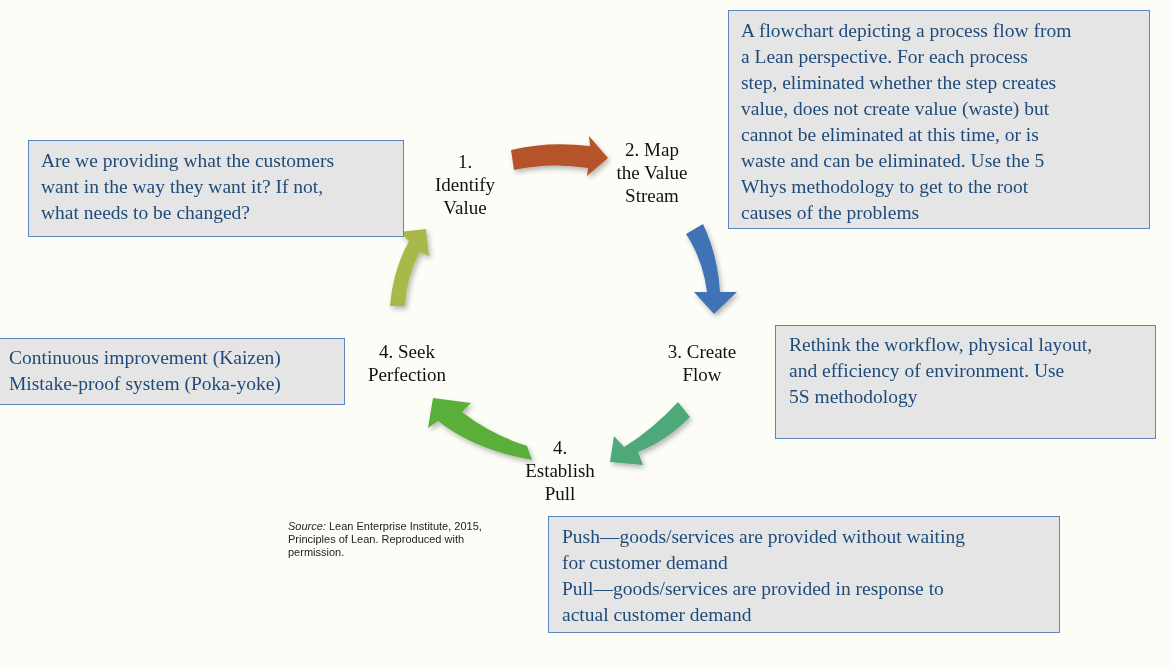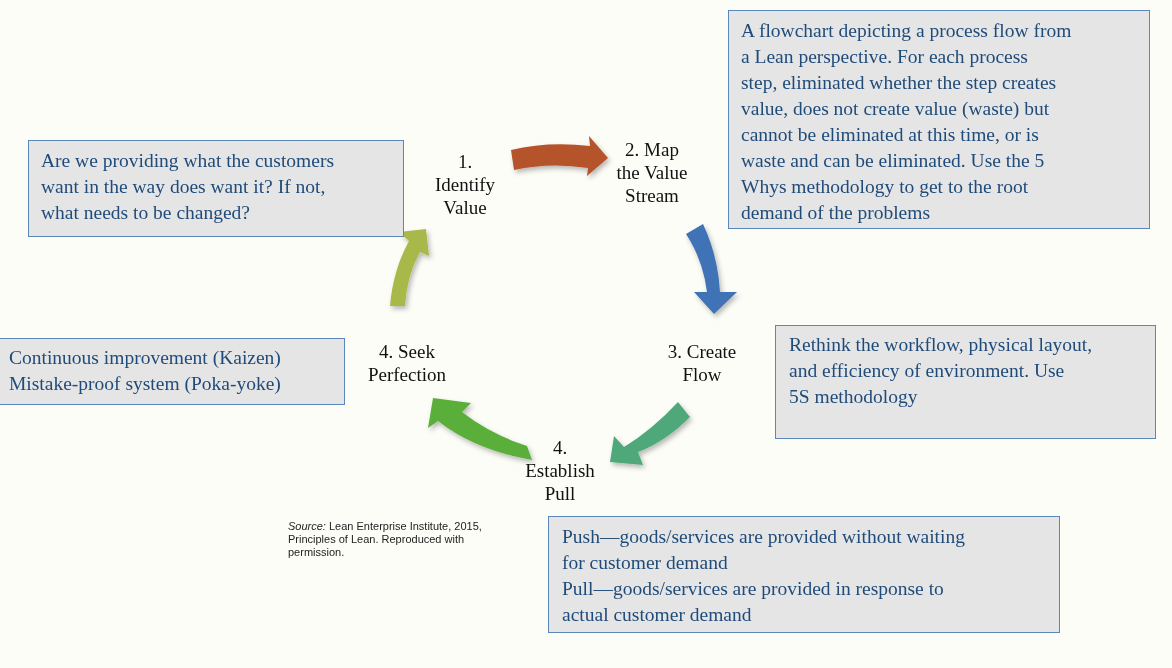--- a/index.html
+++ b/index.html
@@ -68,33 +68,33 @@
   <span>Establish</span>
   <span>Pull</span>
 </div>
 <div class="step" style="left:352px; top:340px; width:110px;">
   <span>4.  Seek</span>
   <span>Perfection</span>
 </div>
 
 <div class="box" style="left:28px; top:100px; width:376px; height:97px; padding:7px 0 0 12px;margin-top:40px;">
   <p>Are we providing what the customers</p>
-  <p>want in the way does want it? If not,</p>
+  <p>want in the way they want it? If not,</p>
   <p>what needs to be changed?</p>
 </div>
 
 <div class="box" style="left:728px; top:10px; width:422px; height:219px; padding:7px 0 0 12px;">
   <p>A flowchart depicting a process flow from</p>
   <p>a Lean perspective.  For each process</p>
   <p>step, eliminated whether the step creates</p>
   <p>value, does not create value (waste) but</p>
   <p>cannot be eliminated at this time, or is</p>
   <p>waste and can be eliminated. Use the 5</p>
   <p>Whys methodology to get to the root</p>
-  <p>demand of the problems</p>
+  <p>causes of the problems</p>
 </div>
 
 <div class="box" style="left:775px; top:325px; width:381px; height:114px; padding:6px 0 0 13px;">
   <p>Rethink the workflow, physical layout,</p>
   <p>and efficiency of environment.  Use</p>
   <p>5S methodology</p>
 </div>
 
 <div class="box" style="left:-2px; top:338px; width:347px; height:67px; padding:6px 0 0 10px;">
   <p>Continuous improvement (Kaizen)</p>

